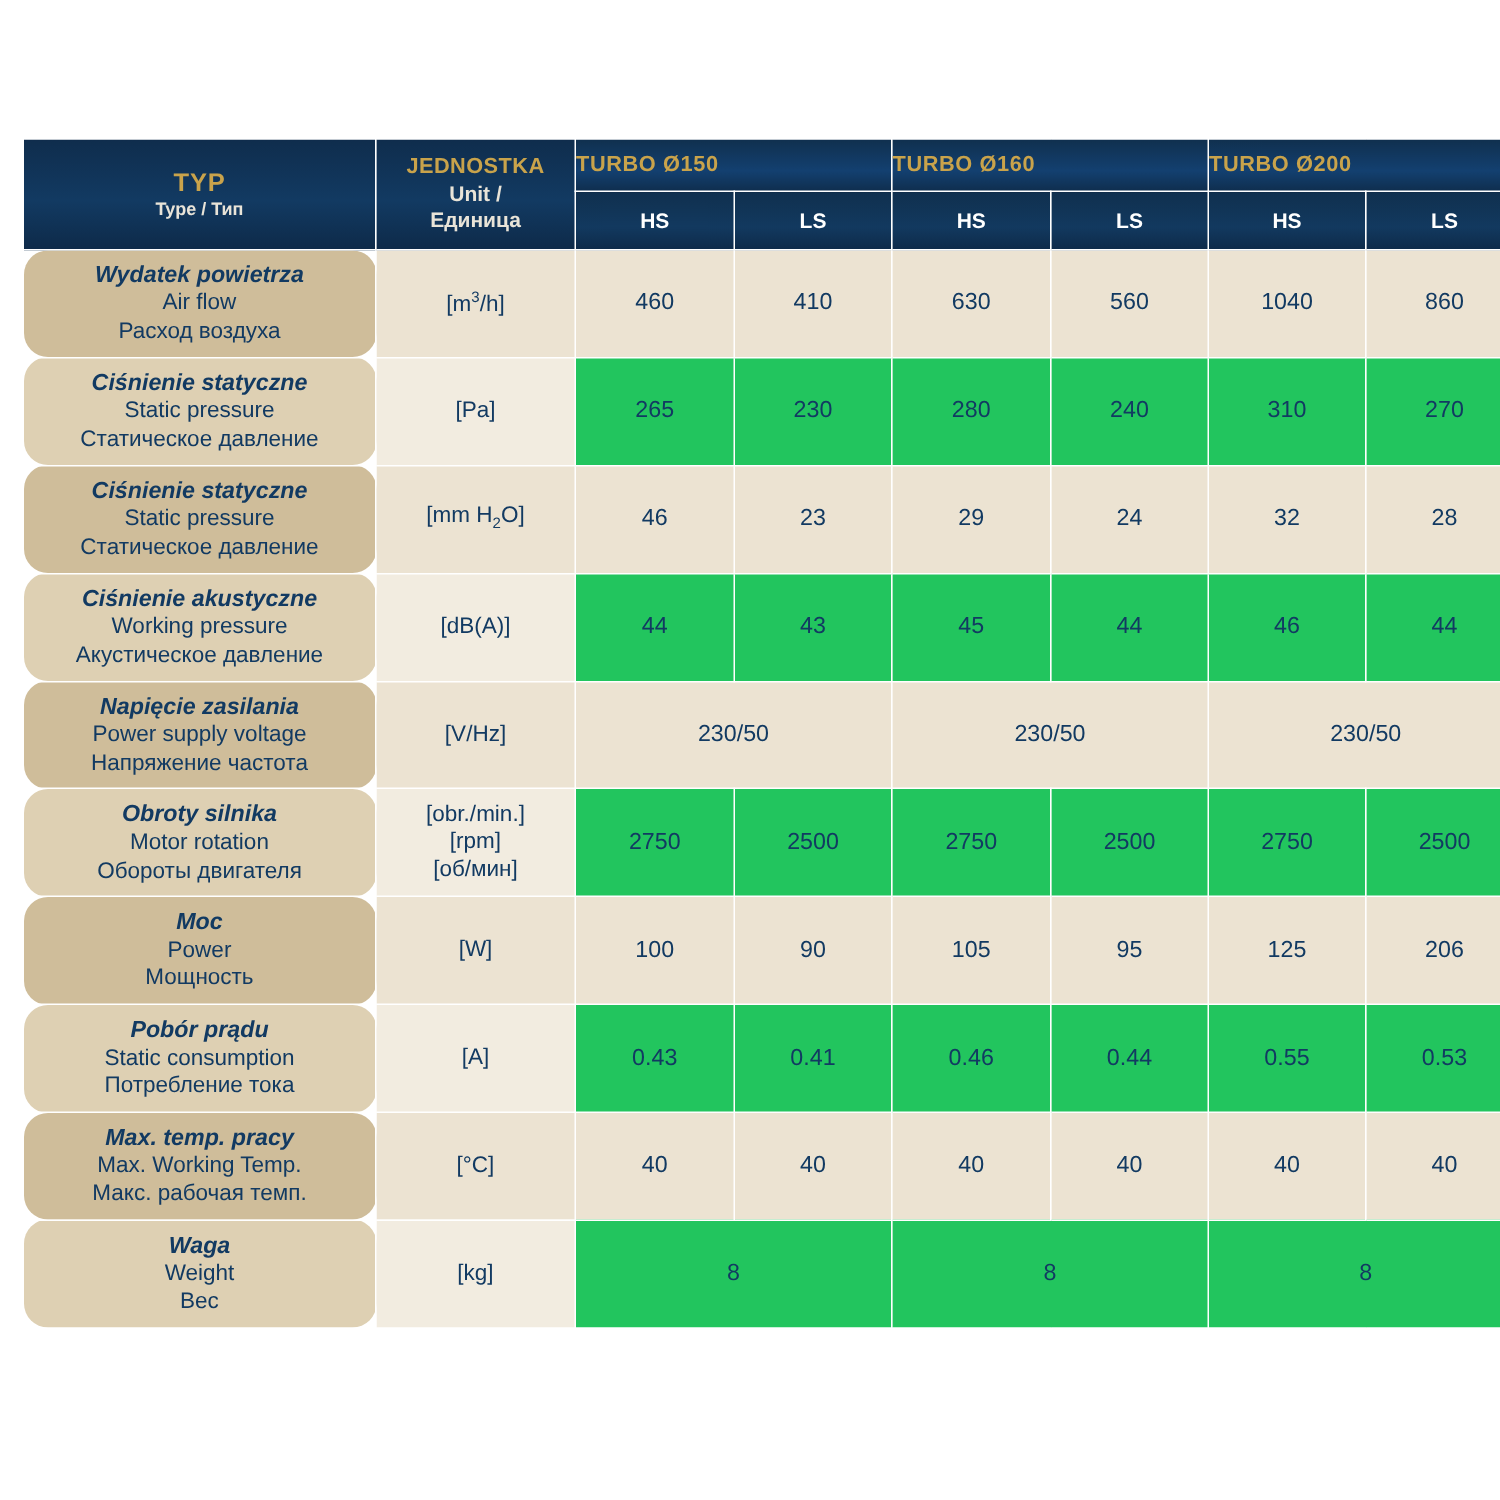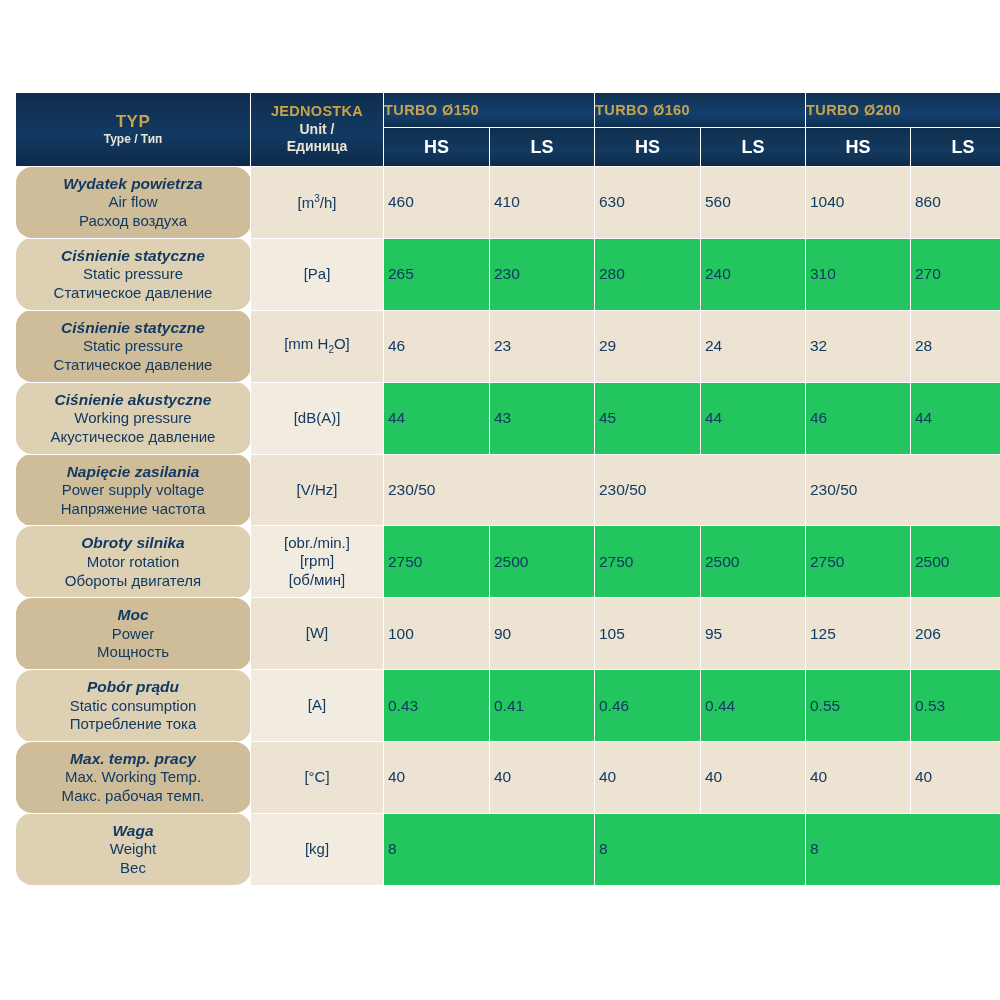--- a/index.html
+++ b/index.html
@@ -84,21 +84,21 @@
     letter-spacing: .4px;
     height: 34px;
   }
 
   .hdr-sub {
     background: linear-gradient(180deg, #10304f 0%, #12395f 60%, #0e2a49 100%);
     color: #ffffff;
     text-align: center;
     vertical-align: middle;
     font-weight: bold;
-    font-size: 18px;
+    font-size: 14px;
     height: 38px;
   }
 
   
   tr.row td.label {
     text-align: center;
     vertical-align: middle;
     padding: 7px 6px;
     color: #123a62;
     line-height: 1.25;
@@ -122,21 +122,21 @@
   tr.row td.unit {
     text-align: center;
     vertical-align: middle;
     font-size: 15px;
     color: #123a62;
     line-height: 1.25;
     padding: 6px 4px;
   }
 
   tr.row td.val {
-    text-align: left;
+    text-align: center;
     vertical-align: middle;
     font-size: 15.5px;
     color: #123a62;
     padding: 6px 4px;
   }
 
   
   .lab-a { background: #cfbd9a; }
   .lab-b { background: #ded0b3; }
   .unit-a { background: #ece3d2; }

